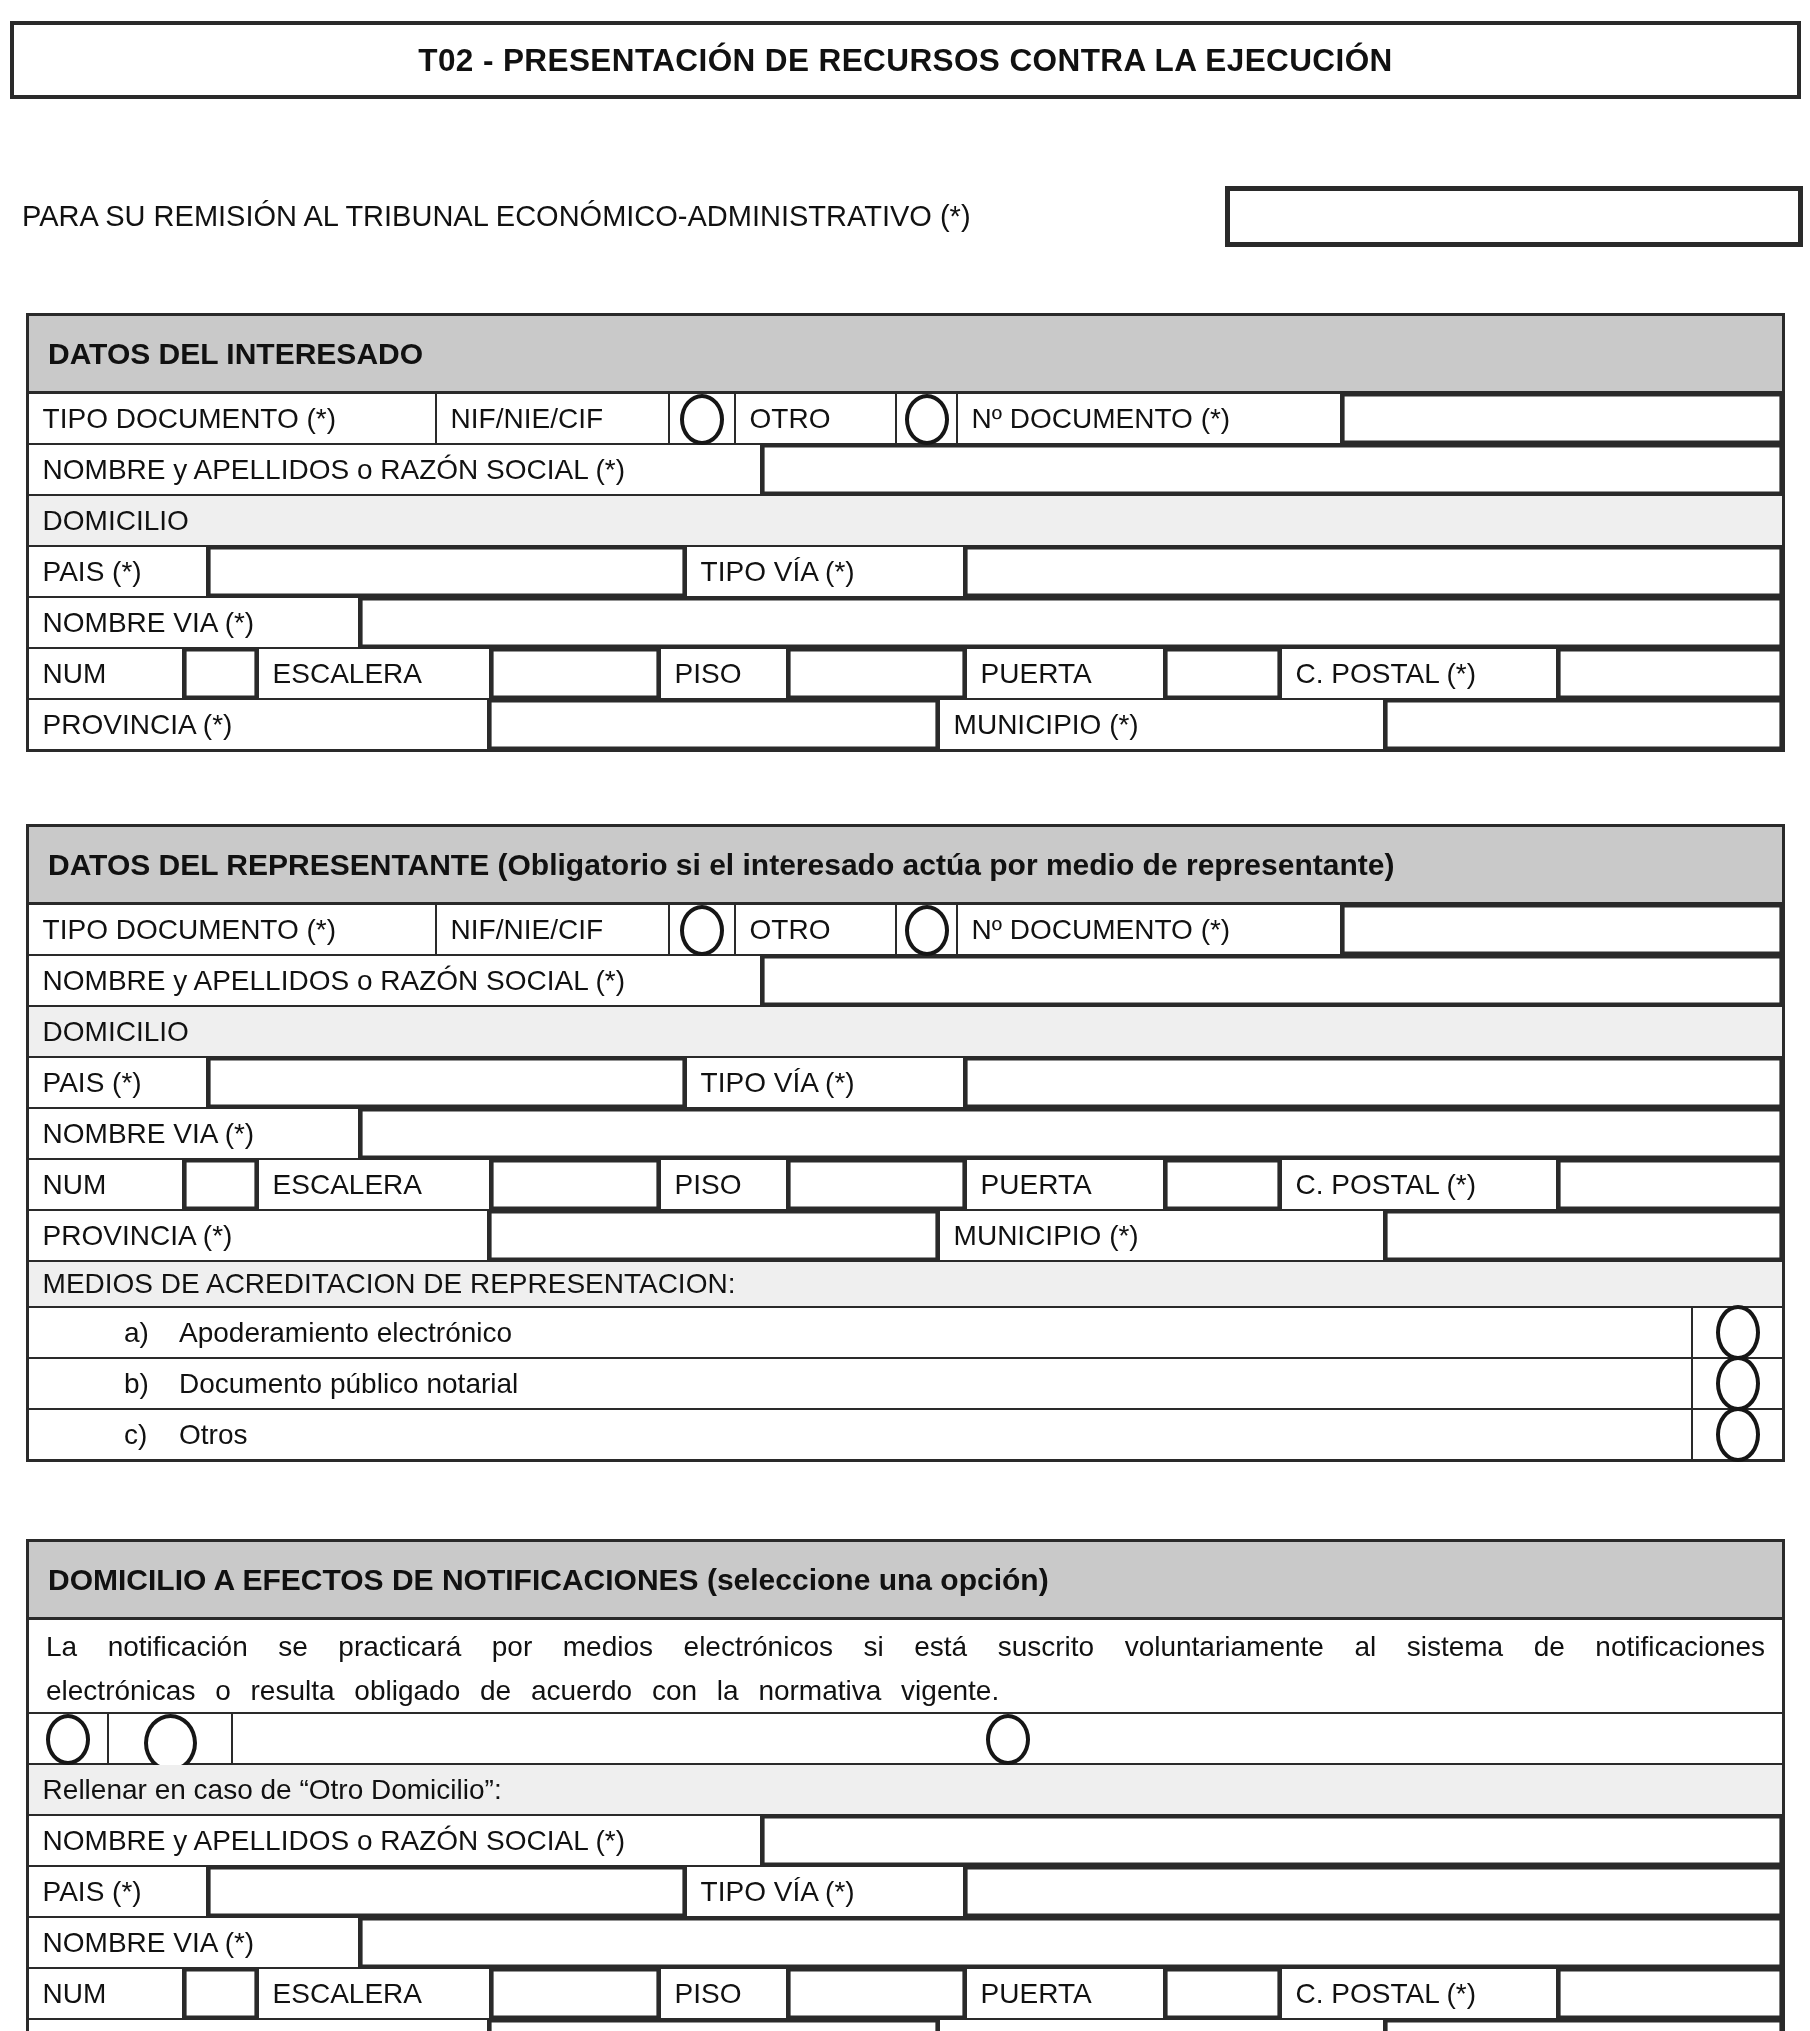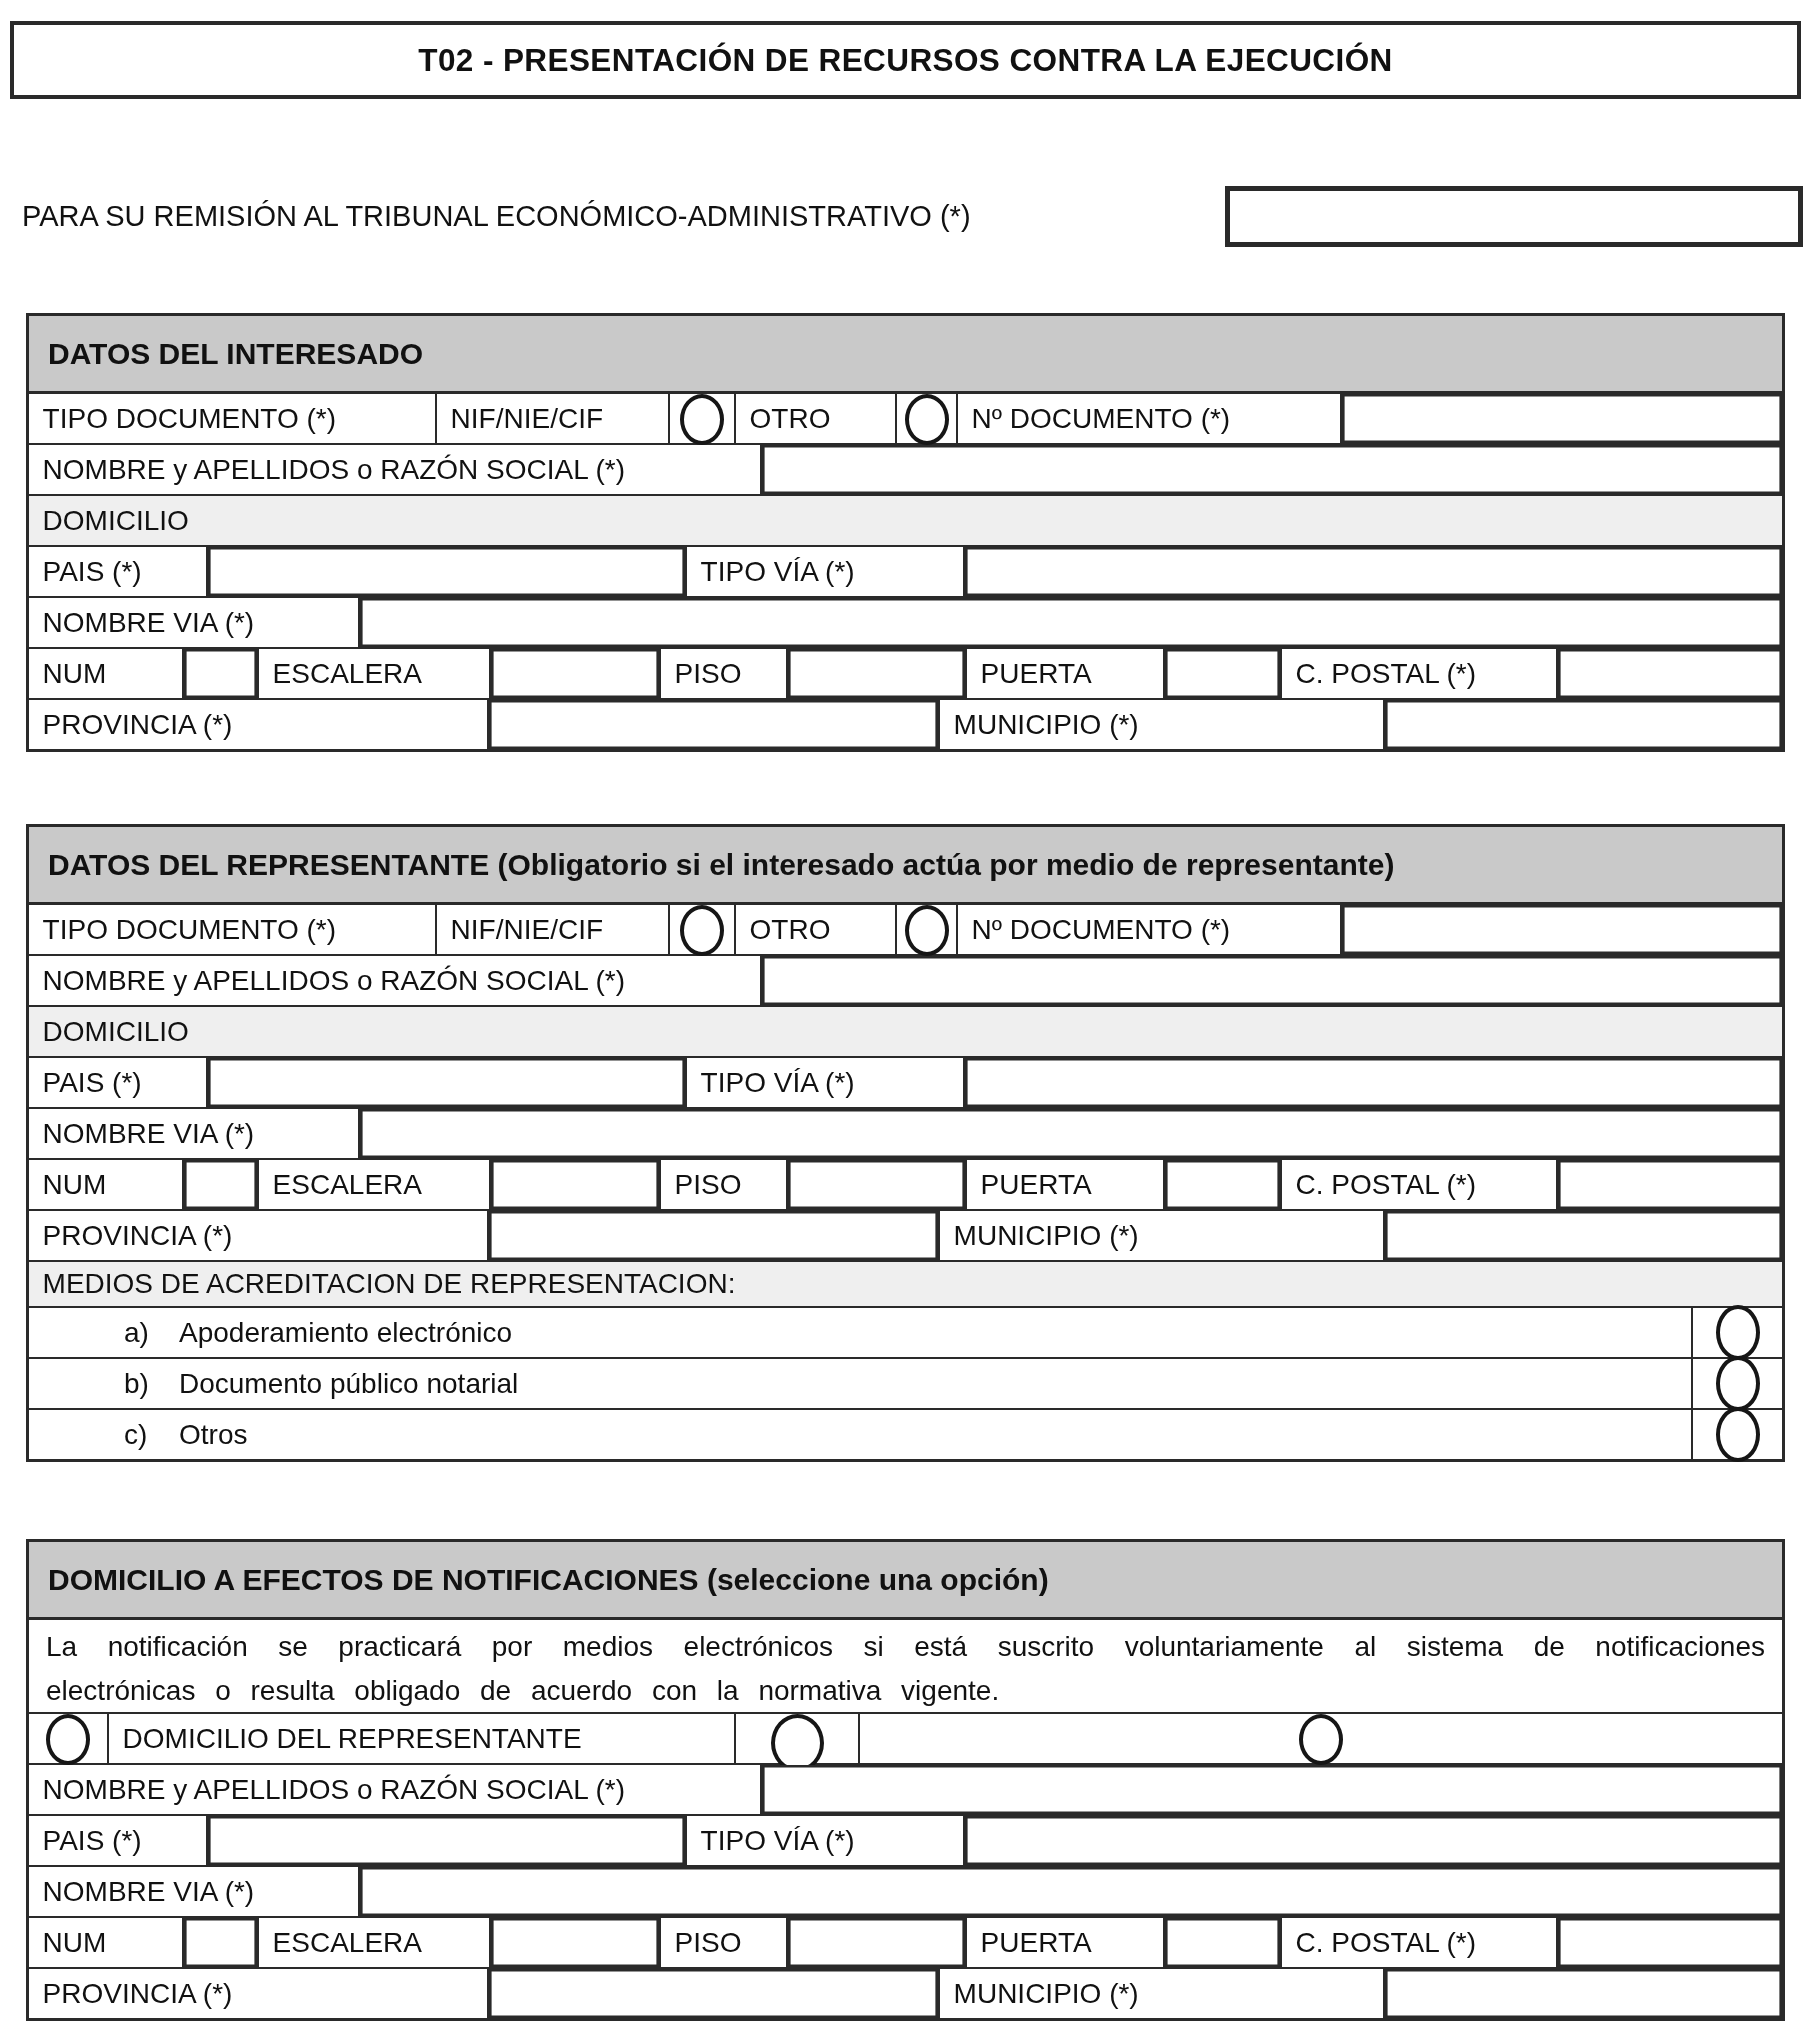--- a/index.html
+++ b/index.html
@@ -237,29 +237,31 @@
 
   <div class="tbl s3">
     <div class="sec-h">DOMICILIO A EFECTOS DE NOTIFICACIONES (seleccione una opción)</div>
 
     <div class="para-row">La notificación se practicará por medios electrónicos si está suscrito voluntariamente al sistema de notificaciones electrónicas o resulta obligado de acuerdo con la normativa vigente.</div>
 
     <div class="row">
       <div class="cell radio-cell c-or1">
           <span class="radio"></span>
         </div>
-      <div class="cell c-o2">DOMICILIO DEL REPRESENTANTE</div>
       <div class="cell radio-cell c-or2">
           <span class="radio lg"></span>
         </div>
       <div class="cell radio-cell grow">
           <span class="radio"></span>
         </div>
     </div>
 
+    <div class="row">
+      <div class="cell grow subh">Rellenar en caso de “Otro Domicilio”:</div>
+    </div>
 
     <div class="row">
       <div class="cell c-nombre">NOMBRE y APELLIDOS o RAZÓN SOCIAL (*)</div>
       <div class="cell inp grow"></div>
     </div>
 
     <div class="row">
       <div class="cell c-pais">PAIS (*)</div>
       <div class="cell inp c-paisin"></div>
       <div class="cell c-tvia">TIPO VÍA (*)</div>

